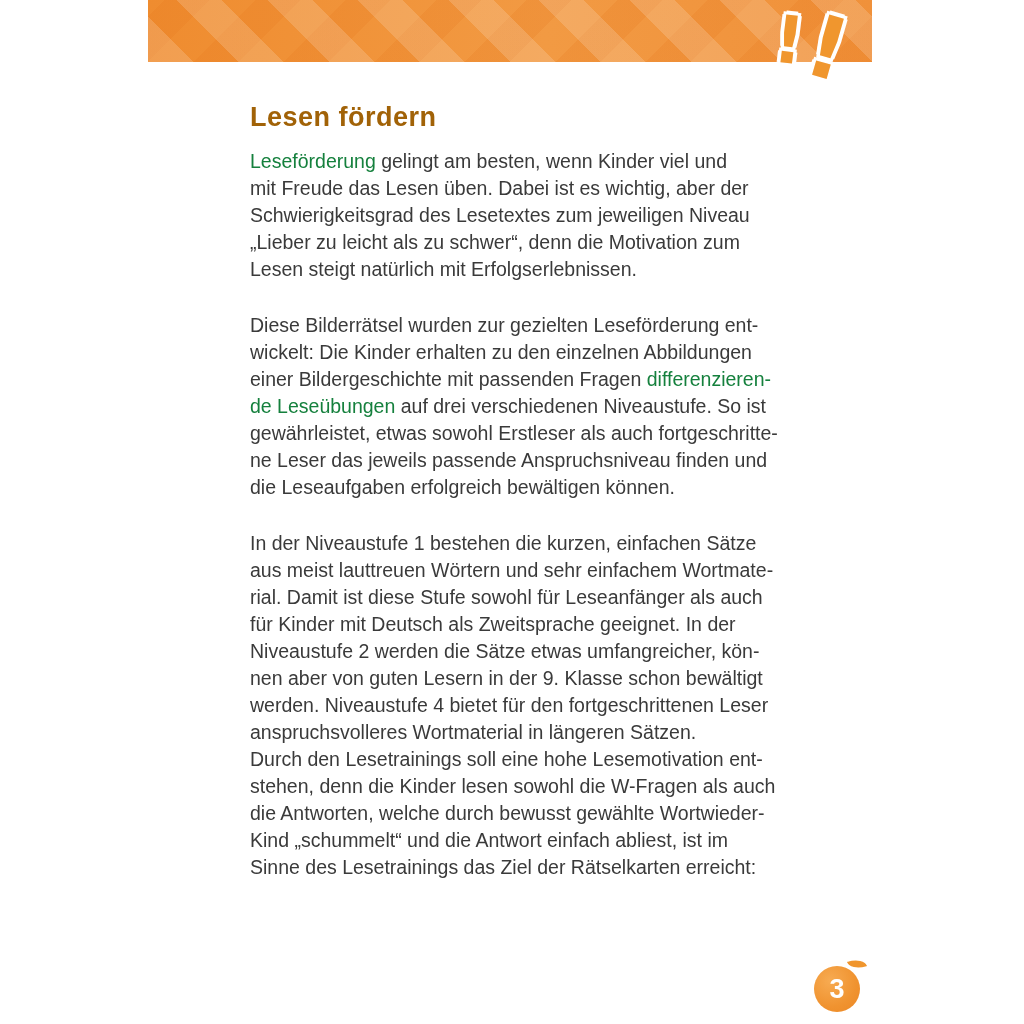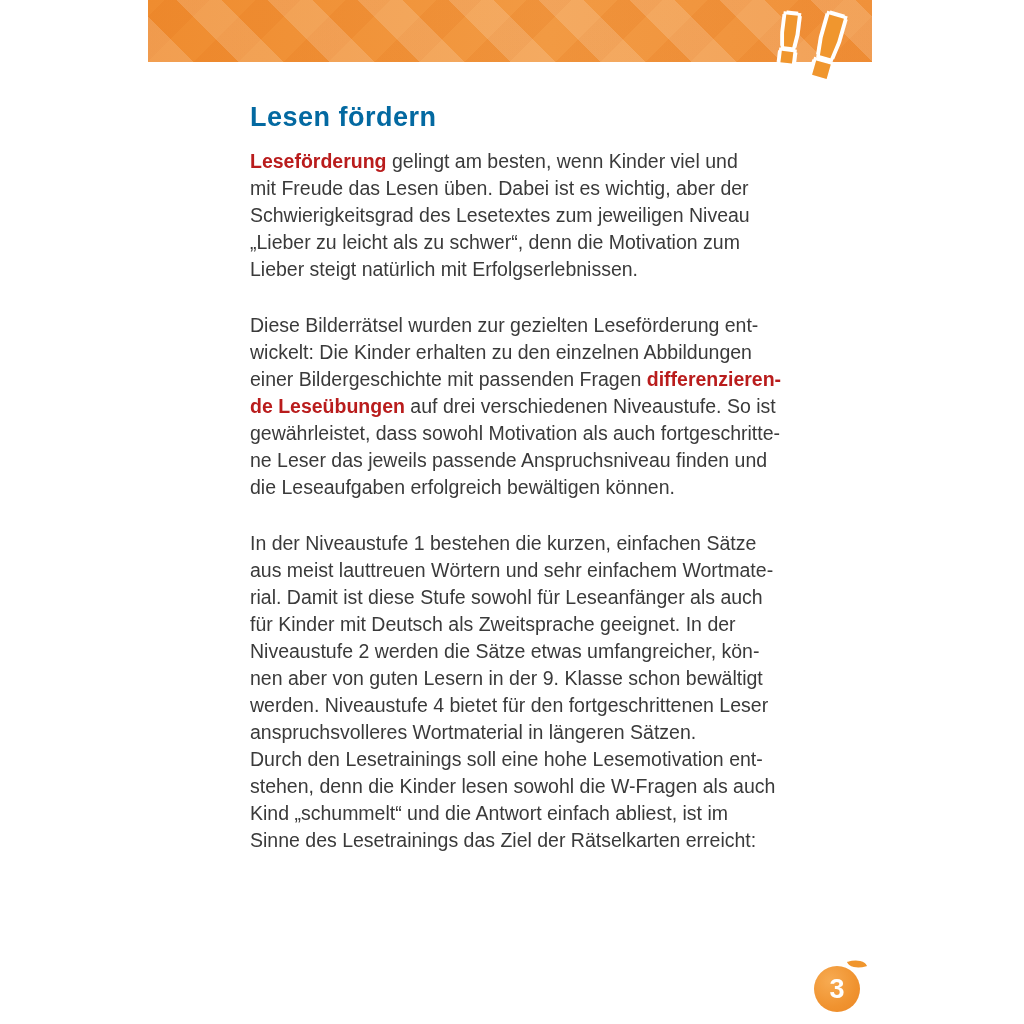--- a/index.html
+++ b/index.html
@@ -36,37 +36,37 @@
   }
   .exclaim.first { left: 6px; top: 6px; font-size: 66px; transform: rotate(7deg); }
   .exclaim.second { left: 40px; top: 2px; font-size: 86px; transform: rotate(16deg); }
 
   
   .page-title {
     position: absolute;
     left: 250px; top: 102px;
     font-size: 27px;
     font-weight: 700;
-    color: #0369a1;
+    color: #a16207;
     letter-spacing: 0.5px;
   }
 
   
   .body-text {
     position: absolute;
     left: 250px; top: 148px;
     width: 548px;
     font-size: 19.5px;
     line-height: 27px;
     color: #3a3a3a;
   }
   .paragraph { margin-bottom: 29px; }
   .paragraph:last-child { margin-bottom: 17px; }
   .text-line { white-space: nowrap; }
-  .bold { font-weight: 700; color: #b91c1c; }
+  .bold { font-weight: 400; color: #15803d; }
 
   
   .page-badge {
     position: absolute;
     right: 160px; bottom: 12px;
     width: 50px; height: 52px;
   }
   .apple-circle {
     position: absolute;
     left: 0; bottom: 0;
@@ -101,42 +101,43 @@
   </div>
 
   <h1 class="page-title">Lesen fördern</h1>
 
   <div class="body-text" id="body-text">
       <div class="paragraph">
         <div class="text-line"><span class="bold">Leseförderung</span><span> gelingt am besten, wenn Kinder viel und</span></div>
         <div class="text-line"><span>mit Freude das Lesen üben. Dabei ist es wichtig, aber der</span></div>
         <div class="text-line"><span>Schwierigkeitsgrad des Lesetextes zum jeweiligen Niveau</span></div>
         <div class="text-line"><span>„Lieber zu leicht als zu schwer“, denn die Motivation zum</span></div>
-        <div class="text-line"><span>Lieber steigt natürlich mit Erfolgserlebnissen.</span></div>
+        <div class="text-line"><span>Lesen steigt natürlich mit Erfolgserlebnissen.</span></div>
       </div>
       <div class="paragraph">
         <div class="text-line"><span>Diese Bilderrätsel wurden zur gezielten Leseförderung ent-</span></div>
         <div class="text-line"><span>wickelt: Die Kinder erhalten zu den einzelnen Abbildungen</span></div>
         <div class="text-line"><span>einer Bildergeschichte mit passenden Fragen </span><span class="bold">differenzieren-</span></div>
         <div class="text-line"><span class="bold">de Leseübungen</span><span> auf drei verschiedenen Niveaustufe. So ist</span></div>
-        <div class="text-line"><span>gewährleistet, dass sowohl Motivation als auch fortgeschritte-</span></div>
+        <div class="text-line"><span>gewährleistet, etwas sowohl Erstleser als auch fortgeschritte-</span></div>
         <div class="text-line"><span>ne Leser das jeweils passende Anspruchsniveau finden und</span></div>
         <div class="text-line"><span>die Leseaufgaben erfolgreich bewältigen können.</span></div>
       </div>
       <div class="paragraph">
         <div class="text-line"><span>In der Niveaustufe 1 bestehen die kurzen, einfachen Sätze</span></div>
         <div class="text-line"><span>aus meist lauttreuen Wörtern und sehr einfachem Wortmate-</span></div>
         <div class="text-line"><span>rial. Damit ist diese Stufe sowohl für Leseanfänger als auch</span></div>
         <div class="text-line"><span>für Kinder mit Deutsch als Zweitsprache geeignet. In der</span></div>
         <div class="text-line"><span>Niveaustufe 2 werden die Sätze etwas umfangreicher, kön-</span></div>
         <div class="text-line"><span>nen aber von guten Lesern in der 9. Klasse schon bewältigt</span></div>
         <div class="text-line"><span>werden. Niveaustufe 4 bietet für den fortgeschrittenen Leser</span></div>
         <div class="text-line"><span>anspruchsvolleres Wortmaterial in längeren Sätzen.</span></div>
         <div class="text-line"><span>Durch den Lesetrainings soll eine hohe Lesemotivation ent-</span></div>
         <div class="text-line"><span>stehen, denn die Kinder lesen sowohl die W-Fragen als auch</span></div>
+        <div class="text-line"><span>die Antworten, welche durch bewusst gewählte Wortwieder-</span></div>
         <div class="text-line"><span>Kind „schummelt“ und die Antwort einfach abliest, ist im</span></div>
         <div class="text-line"><span>Sinne des Lesetrainings das Ziel der Rätselkarten erreicht:</span></div>
       </div>
     </div>
 
   <div class="page-badge">
     <div class="apple-leaf"></div>
     <div class="apple-circle">
       <span>3</span>
     </div>

